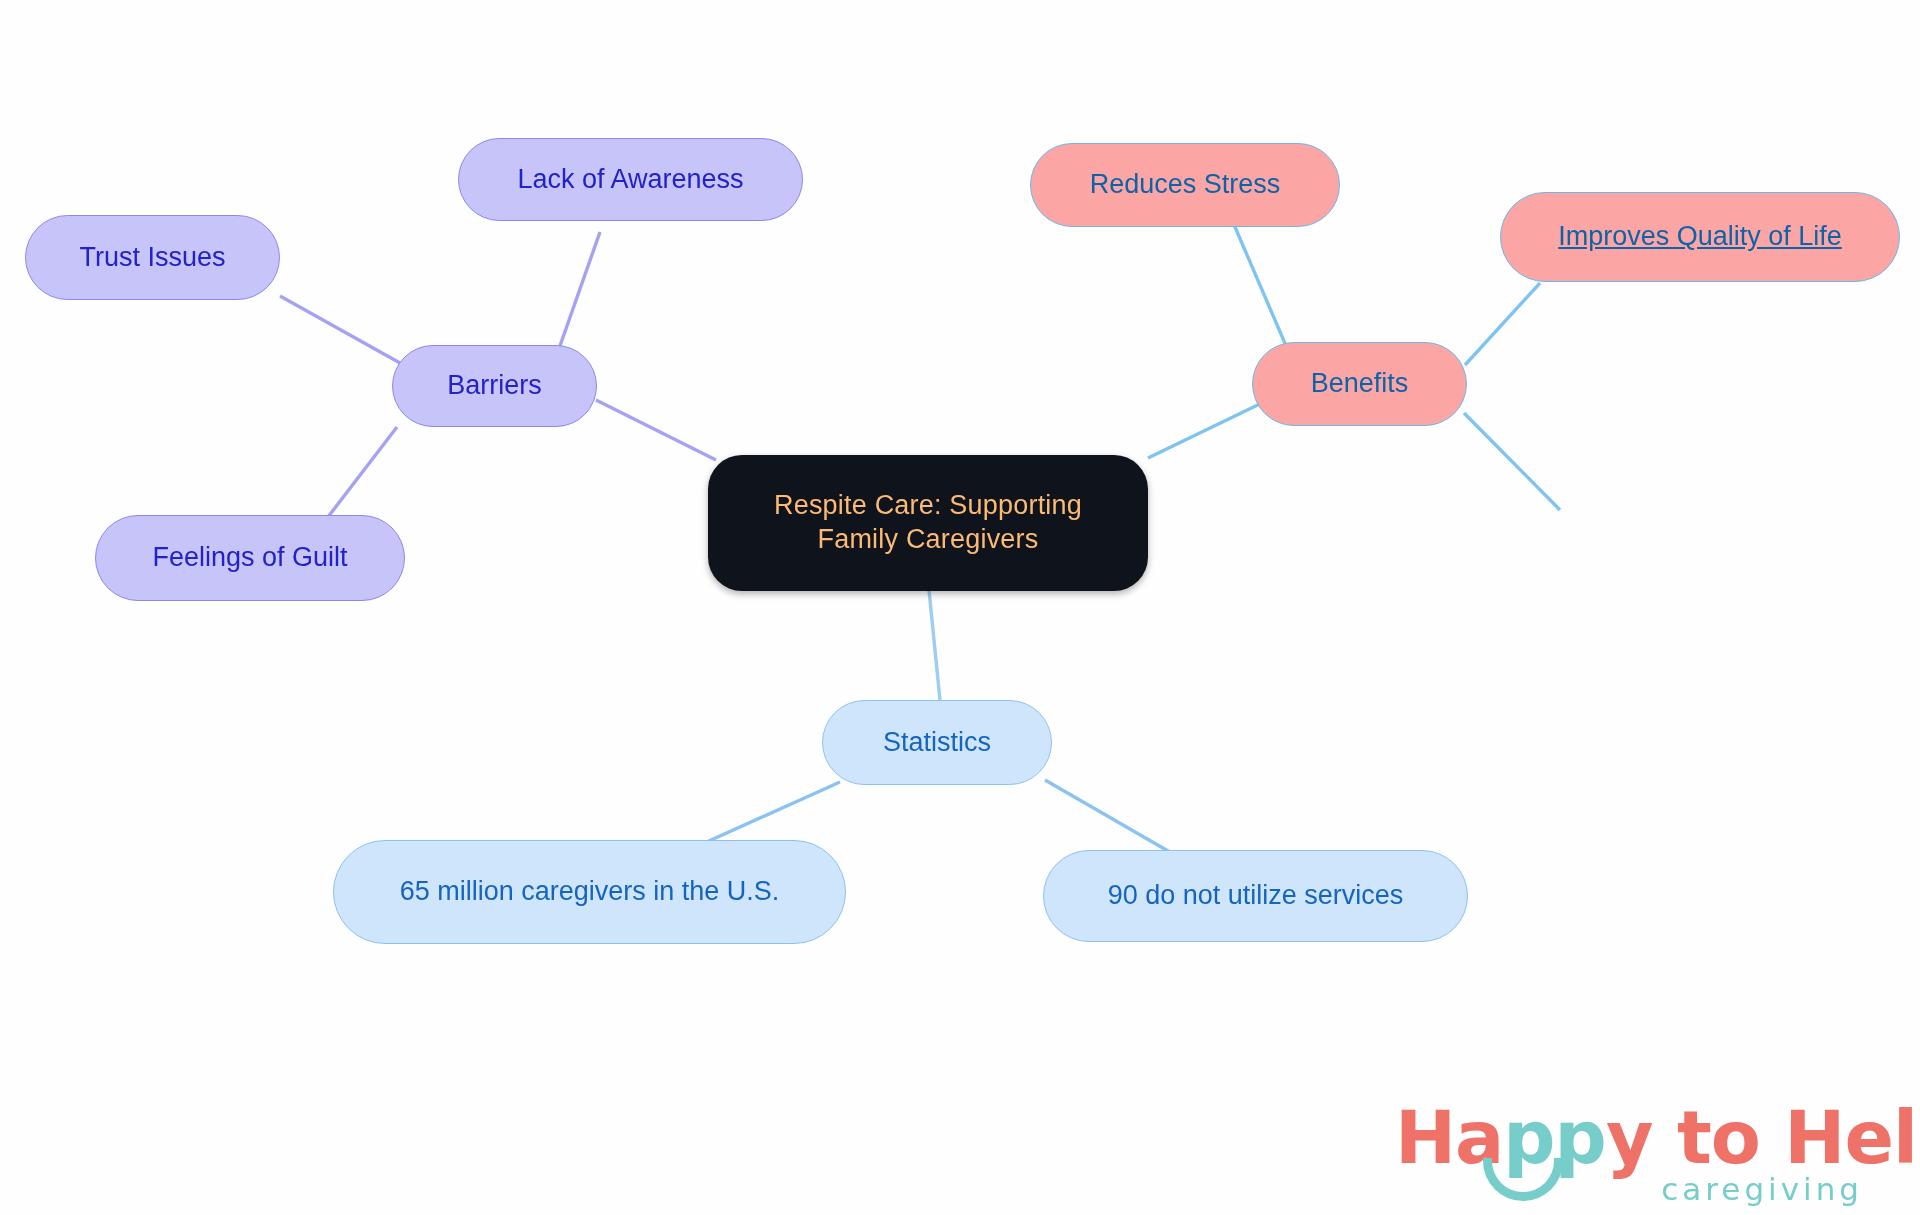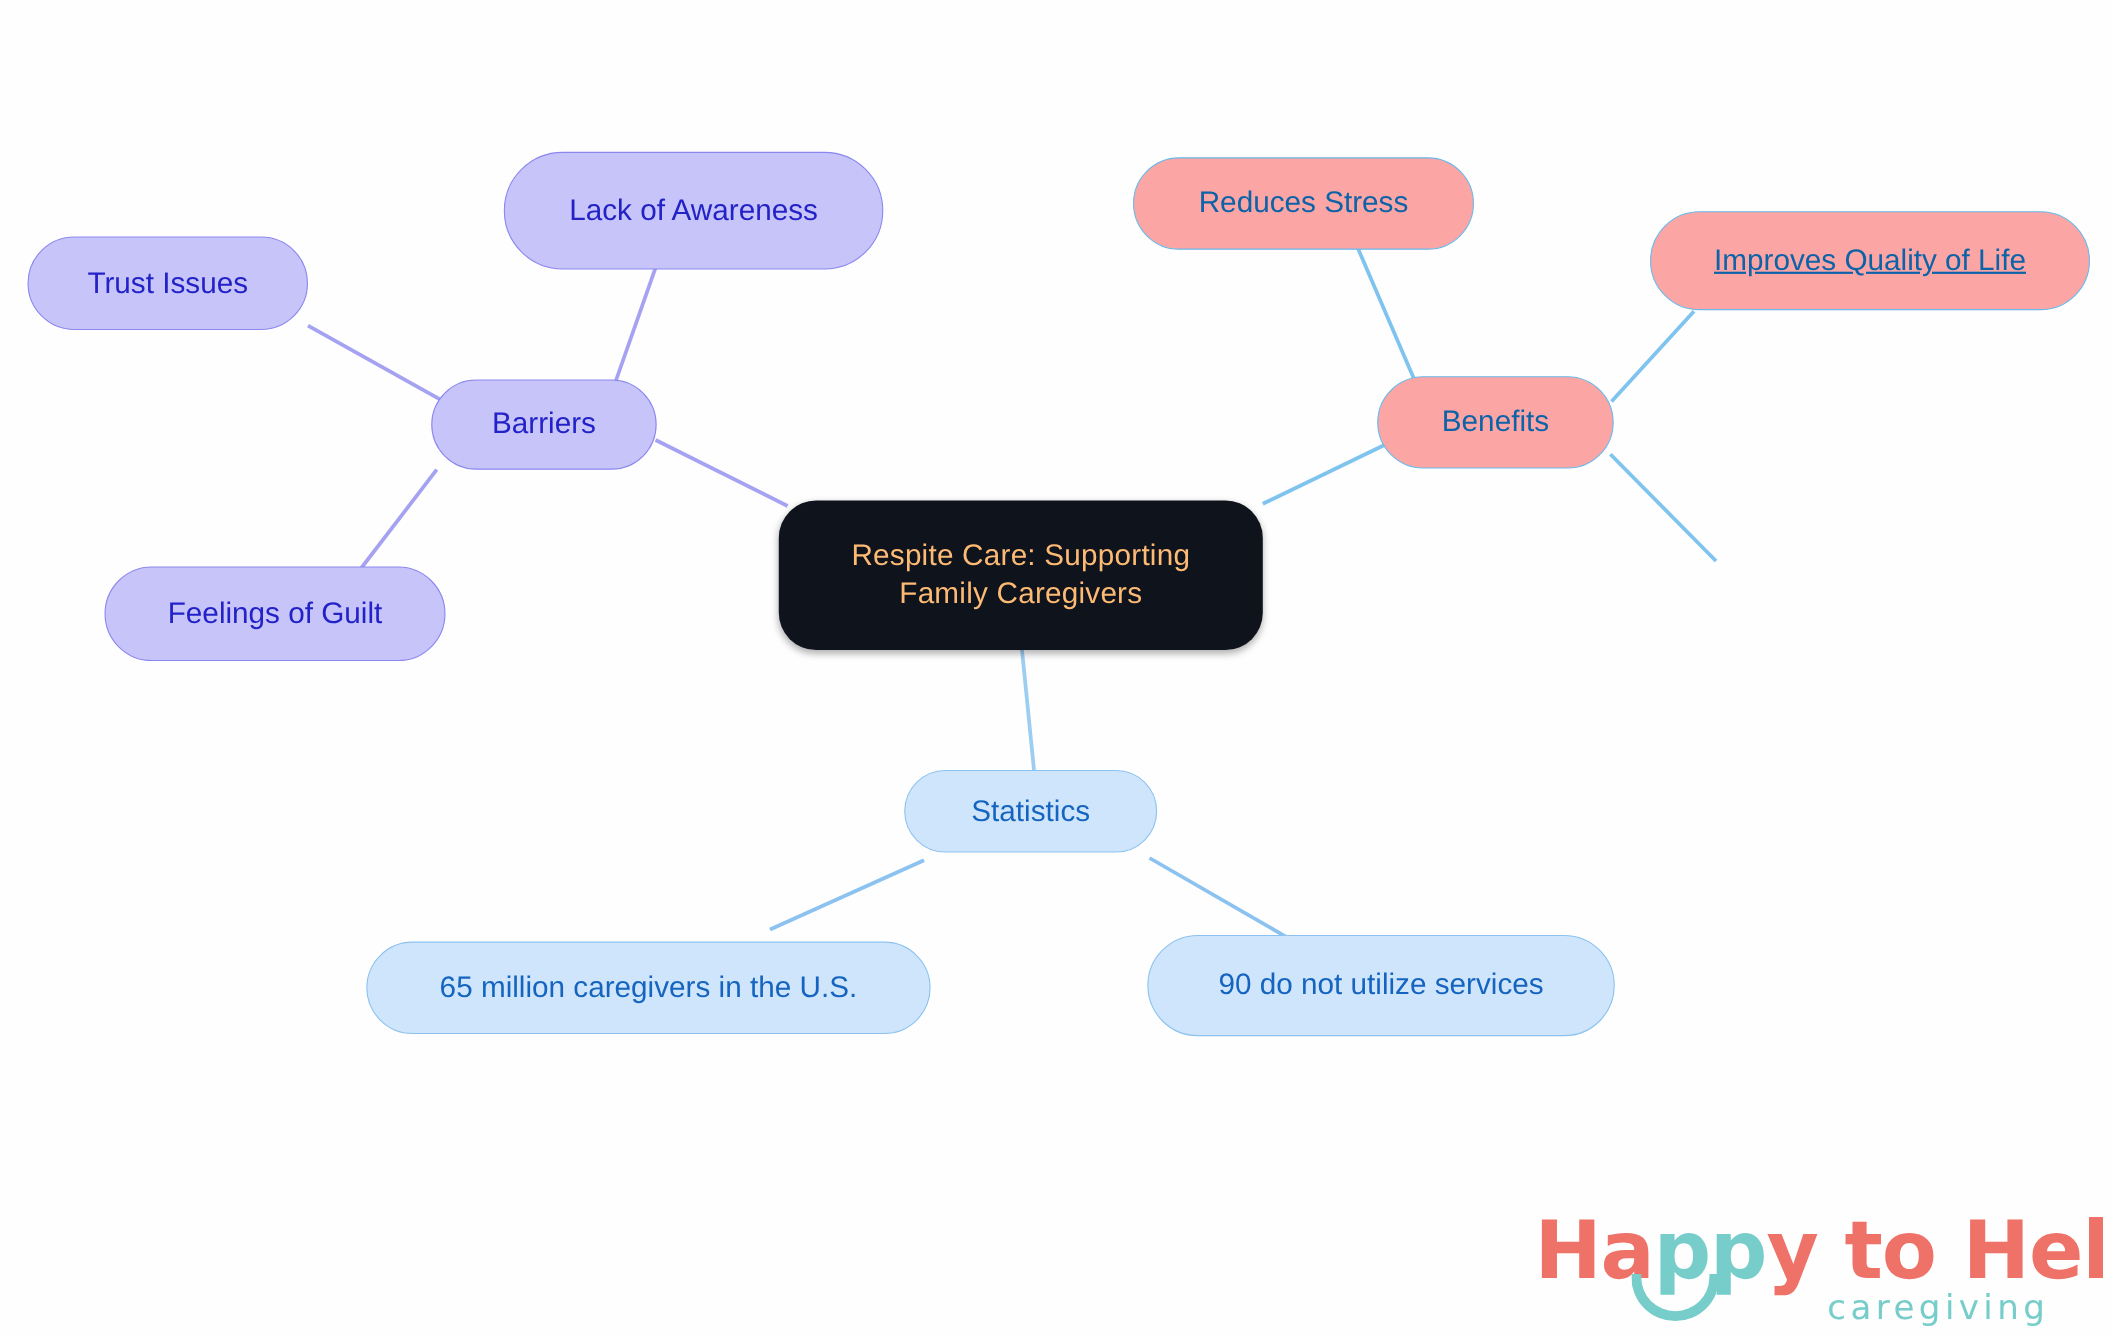--- a/index.html
+++ b/index.html
@@ -138,34 +138,34 @@
     <line x1="1045" y1="780" x2="1175" y2="855" stroke="#8cc2ef" stroke-width="3.4"></line>
   </svg>
 
   <div class="node root" style="left:708px; top:444px; width:440px; height:136px;">Respite Care: Supporting
 Family Caregivers</div>
 
   <div class="node purple" style="left:392px; top:345px; width:205px; height:82px;">Barriers</div>
 
   <div class="node purple" style="left:25px; top:215px; width:255px; height:85px;">Trust Issues</div>
 
-  <div class="node purple" style="left:458px; top:138px; width:345px; height:107px;">Lack of Awareness</div>
+  <div class="node purple" style="left:458px; top:138px; width:345px; height:83px;">Lack of Awareness</div>
 
   <div class="node blue" style="left:1252px; top:342px; width:215px; height:84px;">Benefits</div>
 
   <div class="node purple" style="left:95px; top:515px; width:310px; height:86px;">Feelings of Guilt</div>
 
   <div class="node blue" style="left:1030px; top:143px; width:310px; height:84px;">Reduces Stress</div>
 
   <div class="node blue" style="left:1500px; top:192px; width:400px; height:90px;text-decoration:underline;">Improves Quality of Life</div>
 
 
-  <div class="node paleblue" style="left:822px; top:700px; width:230px; height:75px;">Statistics</div>
+  <div class="node paleblue" style="left:822px; top:700px; width:230px; height:85px;">Statistics</div>
 
-  <div class="node paleblue" style="left:333px; top:840px; width:513px; height:84px;margin-top:16px;">65 million caregivers in the U.S.</div>
+  <div class="node paleblue" style="left:333px; top:840px; width:513px; height:104px;">65 million caregivers in the U.S.</div>
 
   <div class="node paleblue" style="left:1043px; top:850px; width:425px; height:92px;">90 do not utilize services</div>
 
   <div id="logo">
     <div class="word"><span>Ha</span><span class="teal">pp</span><span>y to Help</span></div>
     <div class="smile"></div>
     <div class="sub">caregiving</div>
   </div>
 
 </div>

